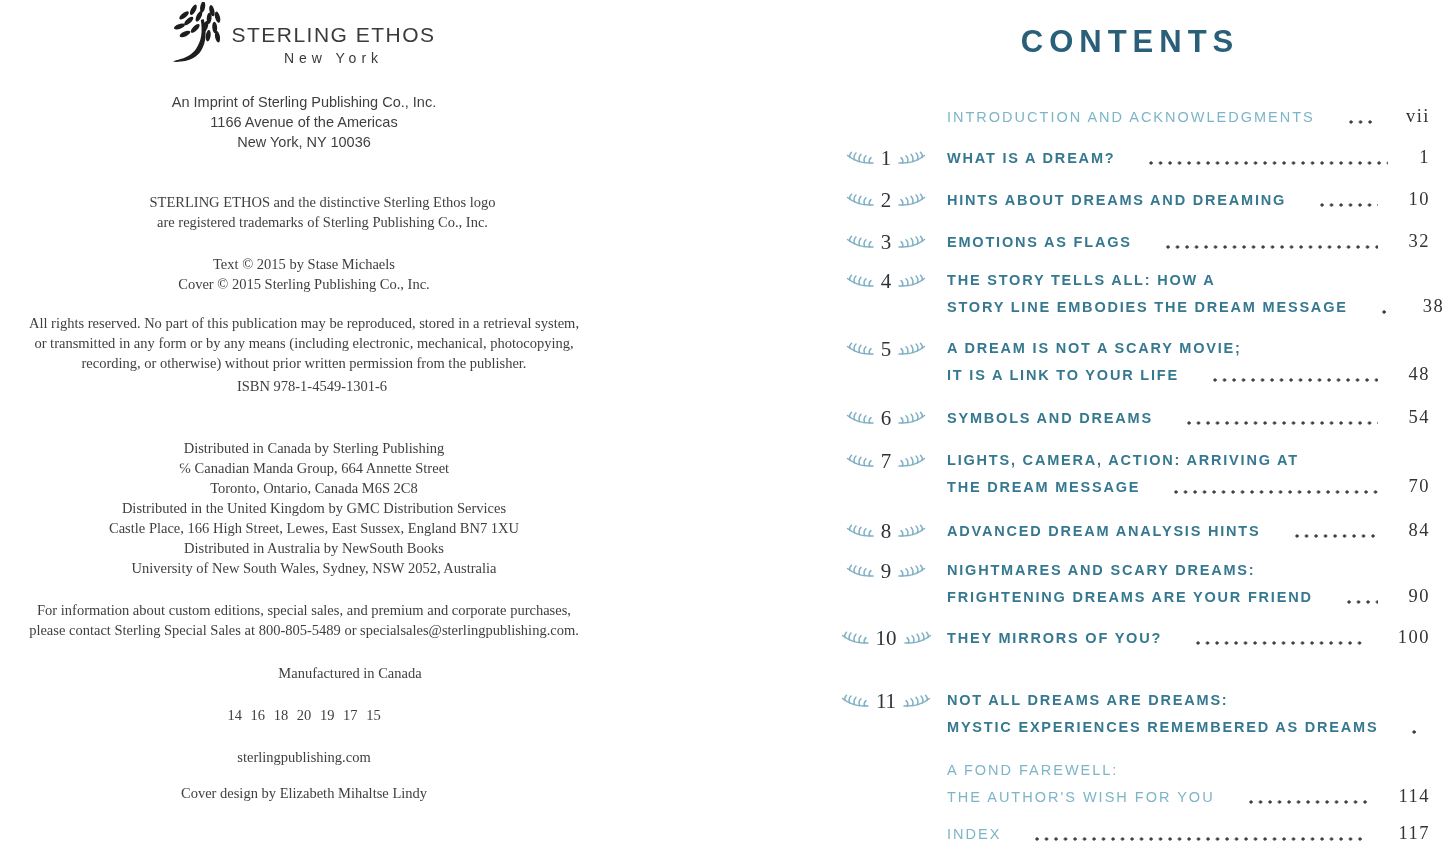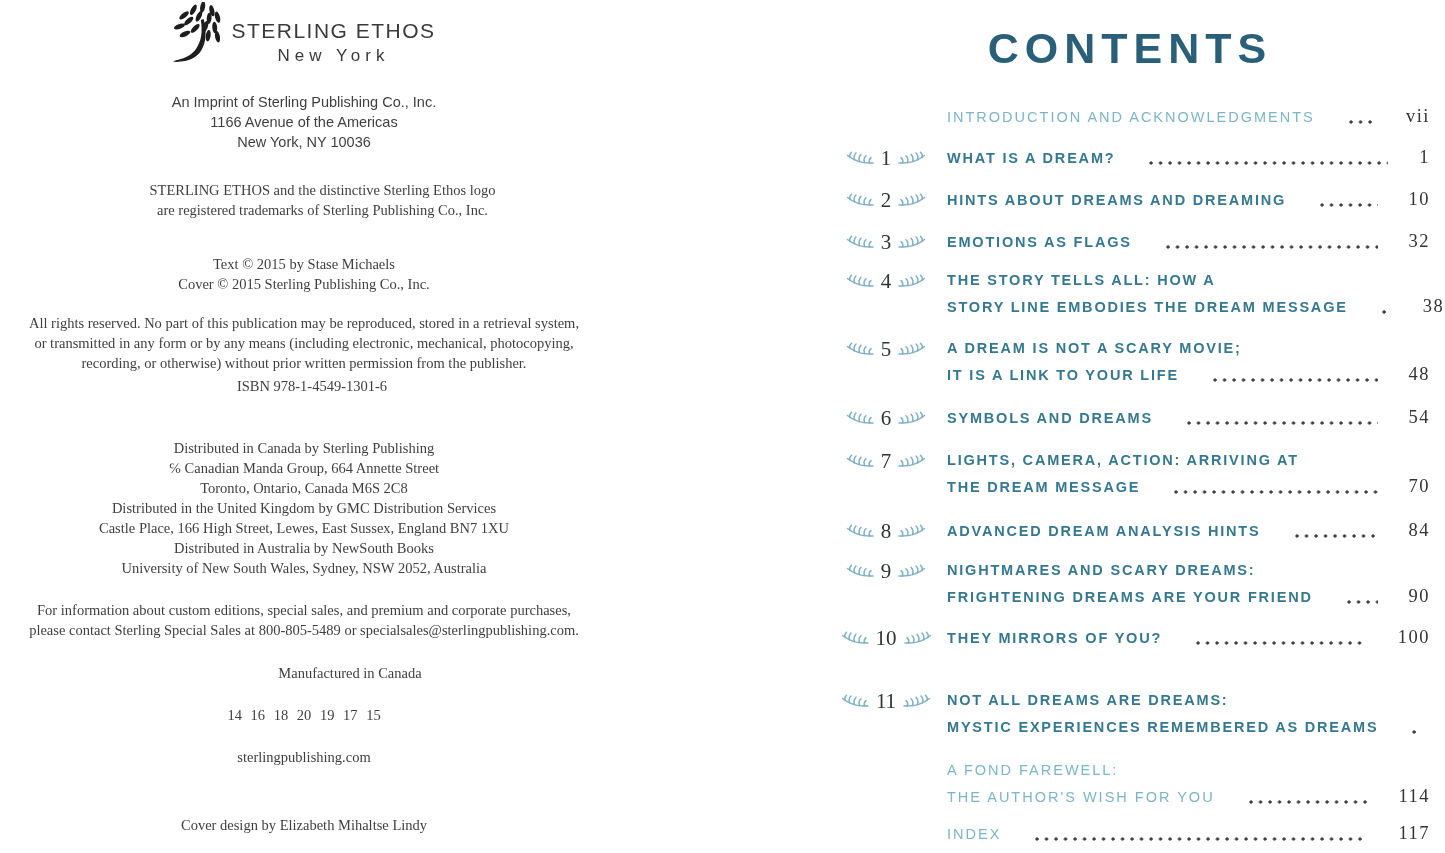--- a/index.html
+++ b/index.html
@@ -9,29 +9,29 @@
 
   
   .page-left { position:absolute; left:0; top:0; width:608px; height:853px; }
   .page-left .blk { position:absolute; left:0; width:100%; text-align:center;
                     color:#3f3f3f; font-size:14.5px; line-height:20px; white-space:pre-line; }
   .logo-row { position:absolute; top:2px; left:0; width:100%;
               display:flex; justify-content:center; align-items:flex-end; gap:7px; }
   .logo-text { display:flex; flex-direction:column; align-items:center; padding-bottom:2px; }
   .logo-name { font-family:"Liberation Sans","DejaVu Sans",sans-serif; font-size:21px;
                letter-spacing:1.5px; color:#3a3a3a; }
-  .logo-sub  { font-family:"Liberation Sans","DejaVu Sans",sans-serif; font-size:17px;
+  .logo-sub  { font-family:"Liberation Sans","DejaVu Sans",sans-serif; font-size:14px;
                letter-spacing:5px; color:#3a3a3a; margin-top:3px; }
   .sans { font-family:"Liberation Sans","DejaVu Sans",sans-serif; color:#333; font-size:15px; }
 
   
   .page-right { position:absolute; left:830px; top:0; width:600px; height:853px; }
   .toc-heading { position:absolute; top:24px; left:0; width:100%; text-align:center;
                  font-family:"Liberation Sans","DejaVu Sans",sans-serif; font-weight:700;
-                 font-size:43px; letter-spacing:6px; color:#2a5f79; }
+                 font-size:31px; letter-spacing:6px; color:#2a5f79; }
   .toc-entry { position:absolute; left:0; right:0; padding-left:117px; }
   .num-col { position:absolute; left:0; top:0; width:112px; height:20px;
              display:flex; justify-content:center; align-items:center; gap:7px; }
   .chapter-number { font-family:"Liberation Serif","DejaVu Serif",serif; font-size:21px;
                     color:#2f3439; line-height:20px; }
   .fern { display:inline-flex; }
   .fern-r { transform:scaleX(-1); }
   .toc-line { display:flex; align-items:baseline;gap:26px; }
   .toc-line + .toc-line { margin-top:7px; }
   .toc-title { font-family:"Liberation Sans","DejaVu Sans",sans-serif; font-weight:700;
@@ -76,41 +76,41 @@
       </span>
       <span class="logo-text">
         <span class="logo-name">STERLING ETHOS</span>
         <span class="logo-sub">New York</span>
       </span>
     </div>
 
     <div class="blk sans" style="top:92px;">An Imprint of Sterling Publishing Co., Inc.
 1166 Avenue of the Americas
 New York, NY 10036</div>
-    <div class="blk" style="top:180px;padding-left:37px;">STERLING ETHOS and the distinctive Sterling Ethos logo
+    <div class="blk" style="top:192px;padding-left:37px;">STERLING ETHOS and the distinctive Sterling Ethos logo
 are registered trademarks of Sterling Publishing Co., Inc.</div>
     <div class="blk" style="top:254px;">Text © 2015 by Stase Michaels
 Cover © 2015 Sterling Publishing Co., Inc.</div>
     <div class="blk" style="top:313px;">All rights reserved. No part of this publication may be reproduced, stored in a retrieval system,
 or transmitted in any form or by any means (including electronic, mechanical, photocopying,
 recording, or otherwise) without prior written permission from the publisher.</div>
     <div class="blk" style="top:376px;margin-left:8px;">ISBN 978-1-4549-1301-6</div>
-    <div class="blk" style="top:438px;">Distributed in Canada by Sterling Publishing
+    <div class="blk" style="top:438px;margin-left:10px;">Distributed in Canada by Sterling Publishing
 ℅ Canadian Manda Group, 664 Annette Street
 Toronto, Ontario, Canada M6S 2C8
 Distributed in the United Kingdom by GMC Distribution Services
 Castle Place, 166 High Street, Lewes, East Sussex, England BN7 1XU
 Distributed in Australia by NewSouth Books
 University of New South Wales, Sydney, NSW 2052, Australia</div>
     <div class="blk" style="top:600px;">For information about custom editions, special sales, and premium and corporate purchases,
 please contact Sterling Special Sales at 800-805-5489 or specialsales@sterlingpublishing.com.</div>
     <div class="blk" style="top:663px;margin-left:46px;">Manufactured in Canada</div>
     <div class="blk" style="top:705px; word-spacing:5px;">14 16 18 20 19 17 15</div>
     <div class="blk" style="top:747px;">sterlingpublishing.com</div>
-    <div class="blk" style="top:815px;">Cover design by Elizabeth Mihaltse Lindy</div>
+    <div class="blk" style="top:783px;">Cover design by Elizabeth Mihaltse Lindy</div>
   </div>
 
   <div class="page-right">
     <div class="toc-heading">CONTENTS</div>
     <div id="toc-list">
         <div class="toc-entry light" style="top: 107px;">
           <div class="toc-line">
             <span class="toc-title">INTRODUCTION AND ACKNOWLEDGMENTS</span>
             <span class="leader"></span>
             <span class="page-num">vii</span>

